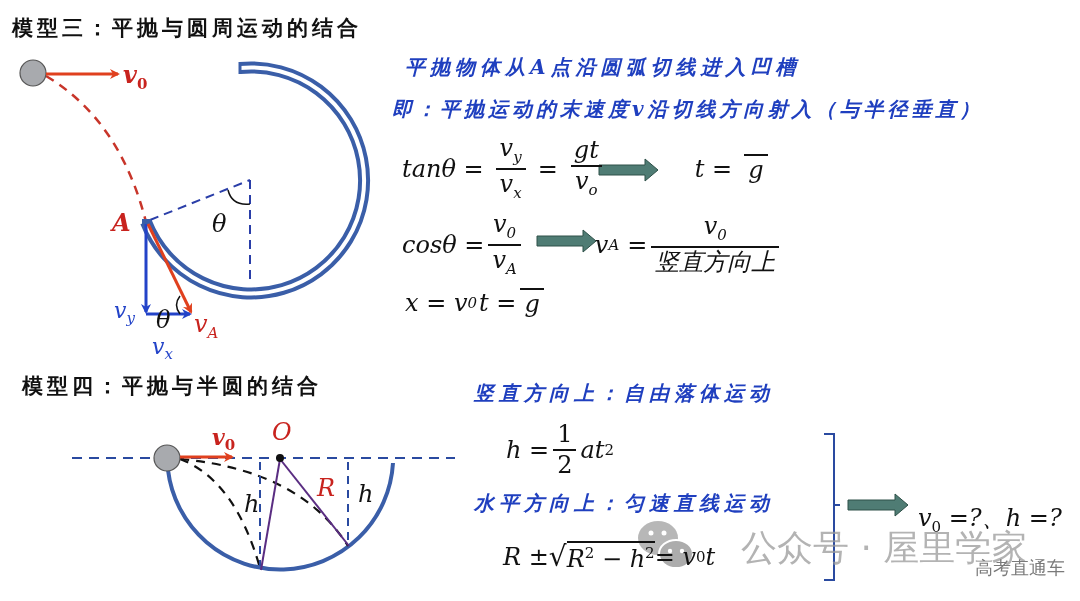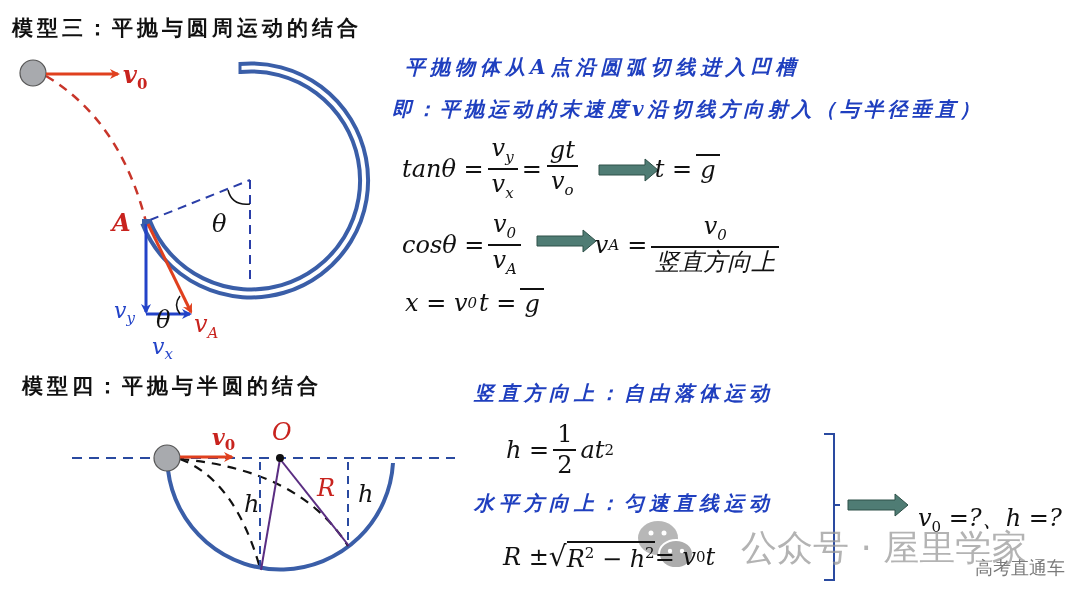--- a/index.html
+++ b/index.html
@@ -115,21 +115,21 @@
 <div class="abs math" style="left:152px; top:334px; color:#2343c8; font-size:22px;">
   <span>v</span><sub>x</sub>
 </div>
 <div class="abs math" style="left:194px; top:310px; color:#c8231e; font-size:24px;">
   <span>v</span><sub>A</sub>
 </div>
 
 <div class="abs blue-text" style="left:405px; top:54px;">平抛物体从A点沿圆弧切线进入凹槽</div>
 <div class="abs blue-text" style="left:392px; top:96px; letter-spacing:4px;">即：平抛运动的末速度v沿切线方向射入（与半径垂直）</div>
 
-<div class="abs math row" style="left:402px; top:136px;">
+<div class="abs math row" style="left:402px; top:136px;gap:8px;">
   <span>tanθ =</span>
   <span class="frac">
     <span class="num"><span>v</span><sub>y</sub></span>
     <span class="den"><span>v</span><sub>x</sub></span>
   </span>
   <span class="up">=</span>
   <span class="frac">
     <span class="num">gt</span>
     <span class="den"><span>v</span><sub>o</sub></span>
   </span>

